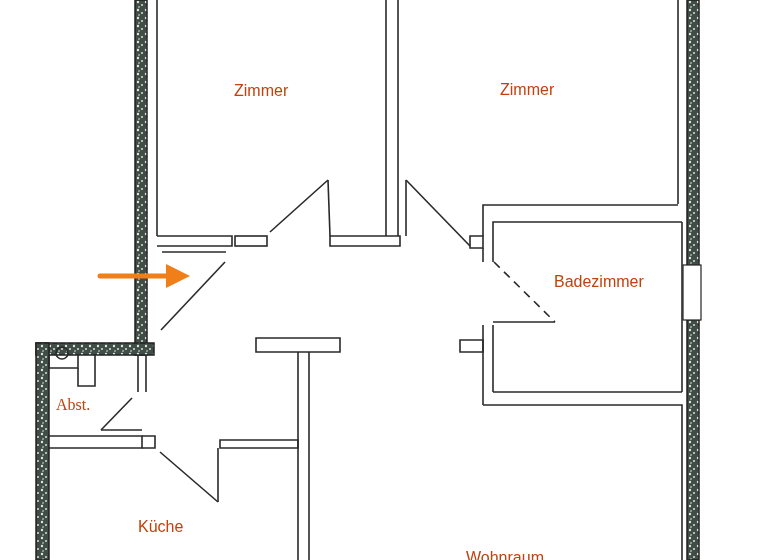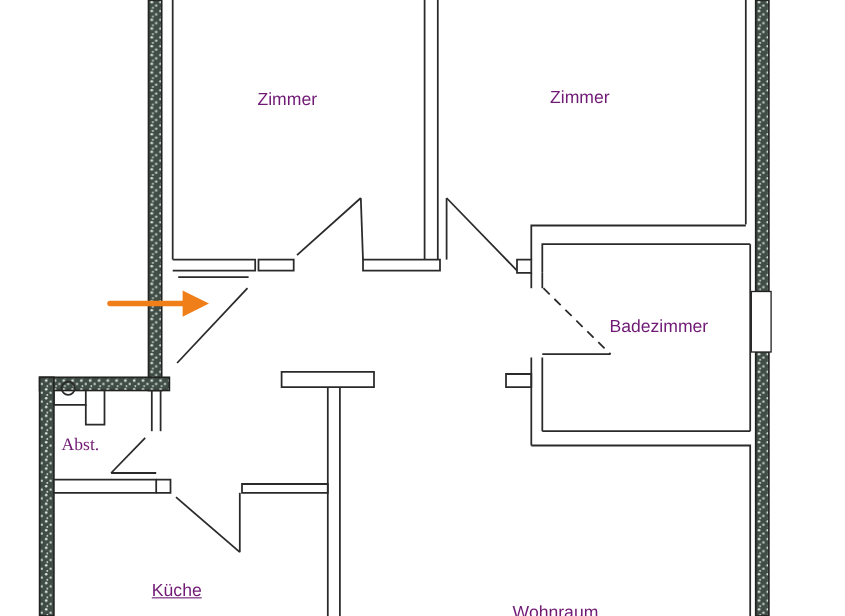--- a/index.html
+++ b/index.html
@@ -2,21 +2,21 @@
 <html><head>
   <meta charset="utf-8">
   <style>
     html, body { margin: 0; padding: 0; background: #ffffff; }
     body { width: 768px; height: 560px; overflow: hidden; position: relative; }
     #plan { position: absolute; left: 0; top: 0; width: 768px; height: 560px; }
     .room-label {
       position: absolute;
       font-family: "Liberation Sans", sans-serif;
       font-size: 16px;
-      color: #701a75;
+      color: #c2410c;
       white-space: nowrap;
       line-height: 1;
     }
   </style>
 </head>
 <body>
 
 <svg id="plan" viewBox="0 0 768 560" xmlns="http://www.w3.org/2000/svg">
   <defs>
     <pattern id="stone" width="8" height="8" patternUnits="userSpaceOnUse">
@@ -99,16 +99,16 @@
   </g>
 
   <g>
     <line x1="100" y1="276" x2="170" y2="276" stroke="#f07f1a" stroke-width="5" stroke-linecap="round"></line>
     <polygon points="166,264 190,276 166,288" fill="#f07f1a"></polygon>
   </g>
 </svg>
 
 <div class="room-label" style="left:234px; top:83px;">Zimmer</div>
 <div class="room-label" style="left:500px; top:82px;">Zimmer</div>
-<div class="room-label" style="left:554px; top:290px;">Badezimmer</div>
+<div class="room-label" style="left:554px; top:274px;">Badezimmer</div>
 <div class="room-label" style="left:56px; top:397px;font-family:Liberation Serif, serif;">Abst.</div>
-<div class="room-label" style="left:138px; top:530px;text-decoration:underline;">Küche</div>
+<div class="room-label" style="left:138px; top:519px;">Küche</div>
 <div class="room-label" style="left:434px; top:550px;margin-left:32px;">Wohnraum</div>
 
 </body></html>

